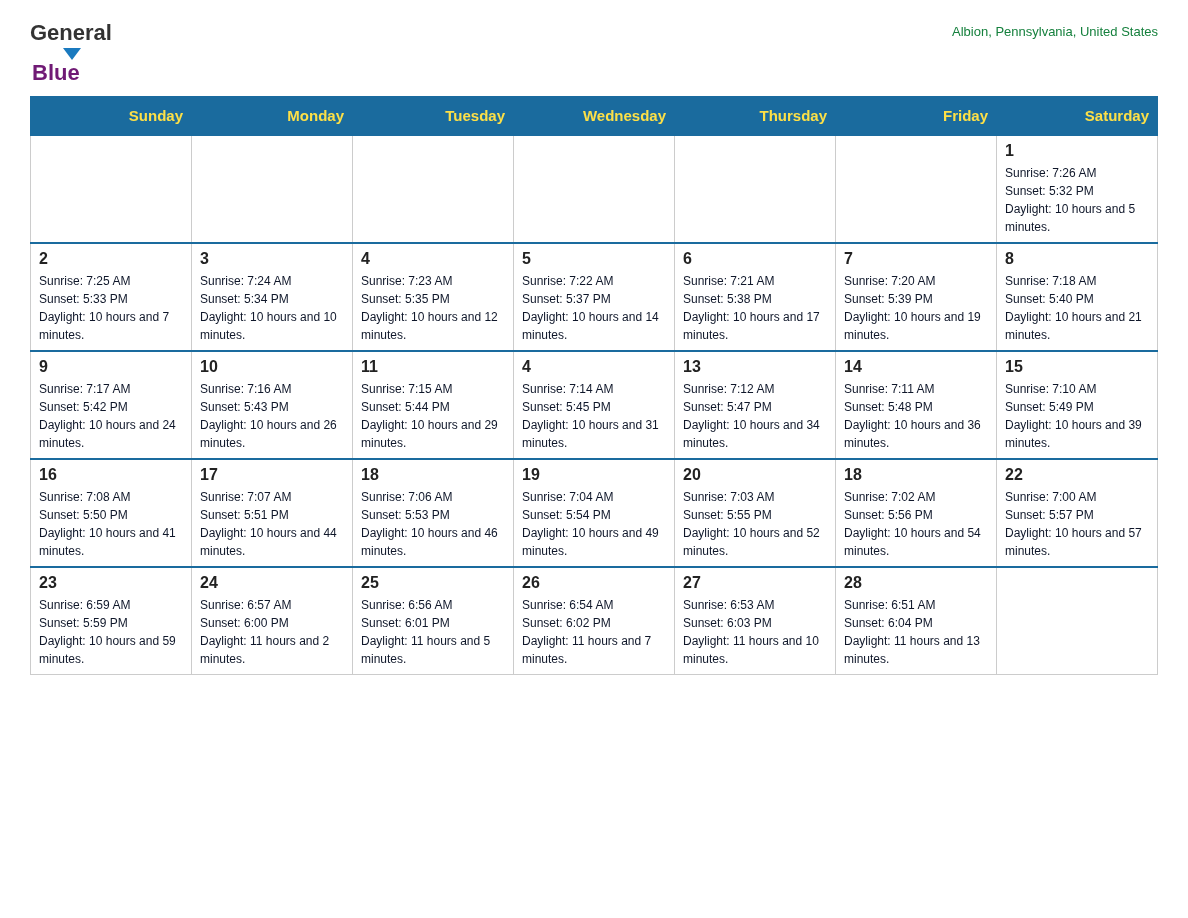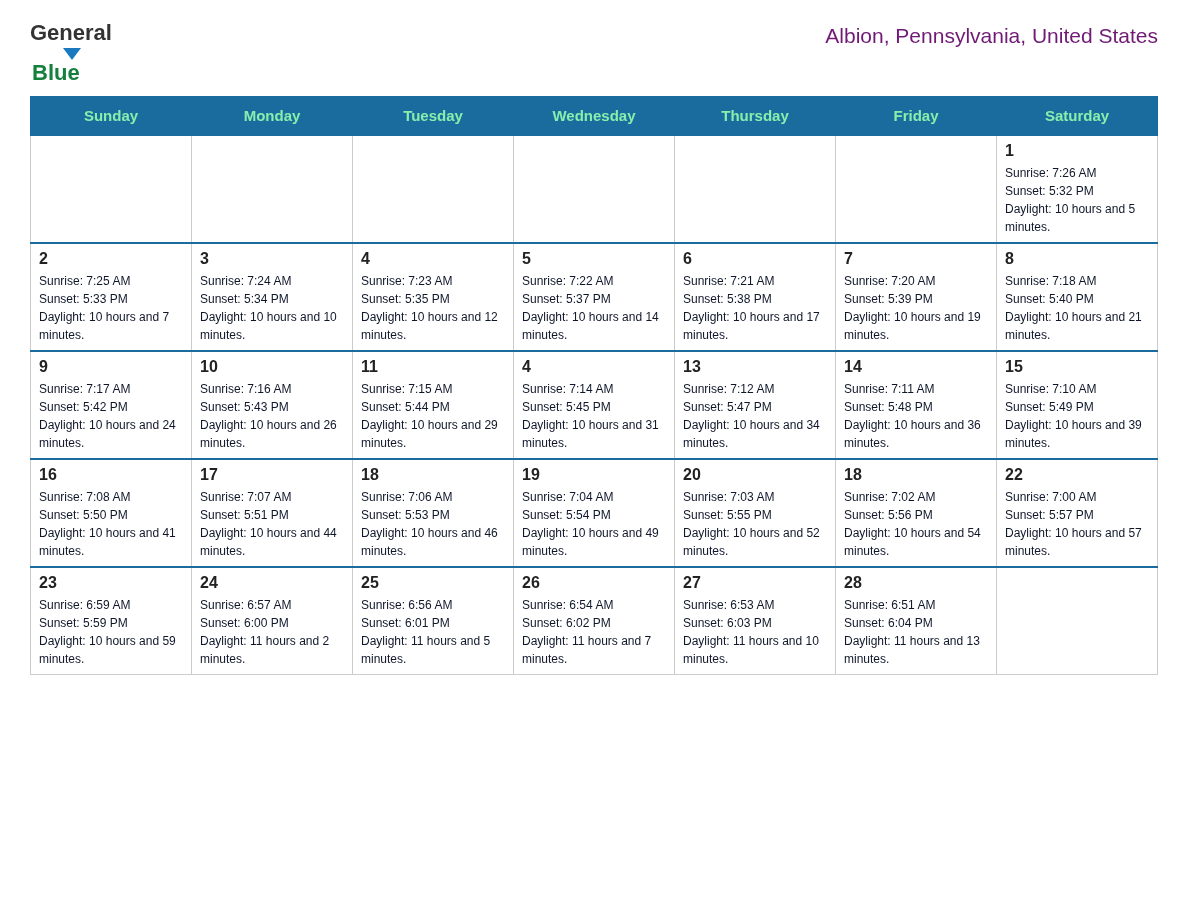--- a/index.html
+++ b/index.html
@@ -17,48 +17,48 @@
       margin-bottom: 10px;
     }
     .logo-text-general {
       font-size: 22px;
       font-weight: bold;
       color: #333;
     }
     .logo-text-blue {
       font-size: 22px;
       font-weight: bold;
-      color: #15803d;
+      color: #701a75;
     }
     .title-block {
       text-align: right;
     }
     .month-title {
       font-size: 42px;
       font-weight: bold;
       color: #222;
       line-height: 1.1;
     }
     .location-title {
-      font-size: 21px;
-      color: #701a75;
+      font-size: 13px;
+      color: #15803d;
       margin-top: 4px;
     }
     .calendar {
       width: 100%;
       border-collapse: collapse;
       margin-top: 10px;
     }
     .calendar th {
       background-color: #1a6b9e;
-      color: #86efac;
+      color: #fde047;
       font-size: 15px;
       font-weight: bold;
       padding: 10px 8px;
-      text-align: center;
+      text-align: right;
       border: 1px solid #1a6b9e;
     }
     .calendar td {
       border: 1px solid #ccc;
       vertical-align: top;
       padding: 6px 8px;
       width: 14.28%;
       min-height: 100px;
     }
     .calendar tr:first-child td {

